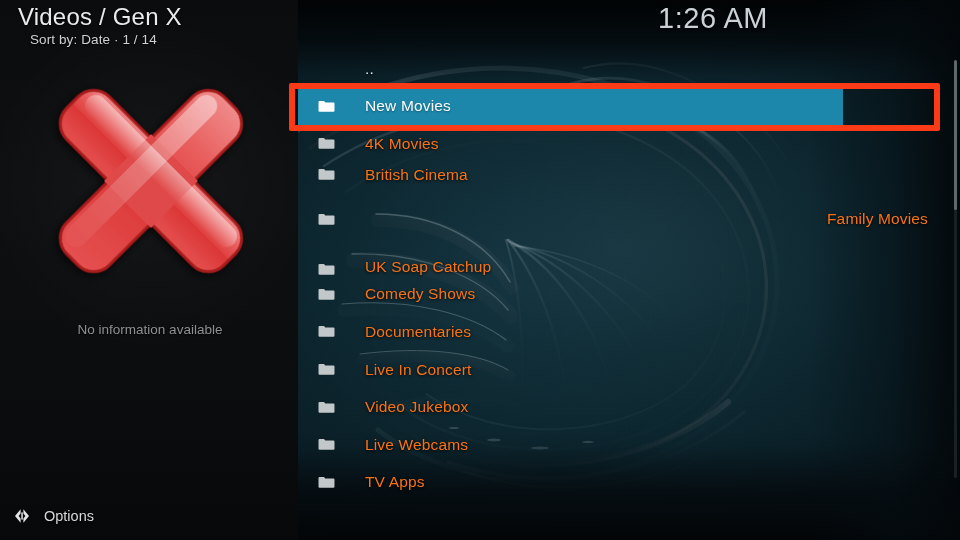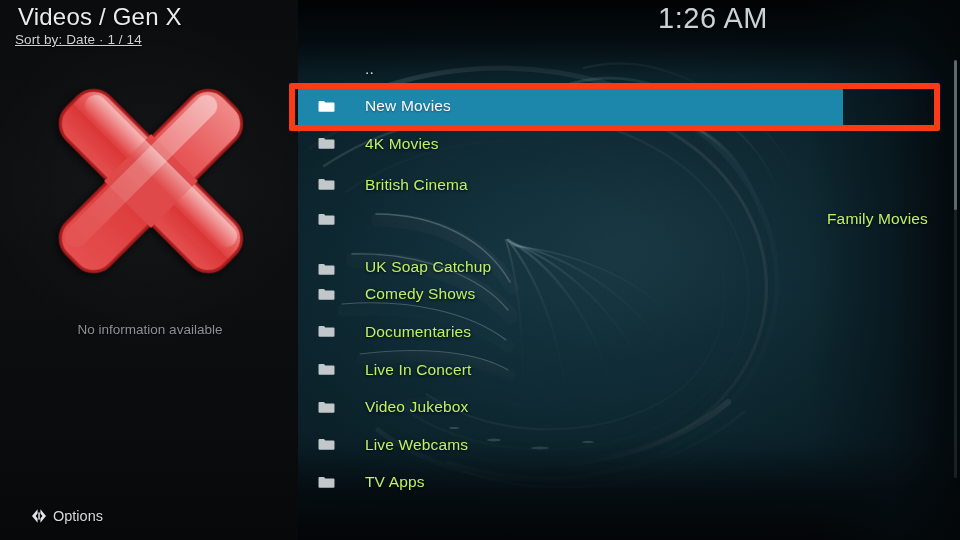--- a/index.html
+++ b/index.html
@@ -56,24 +56,23 @@
   }
 
   
   .header { position:absolute; left:0; top:0; width:784px; height:56px; }
   .hdr-title {
     position:absolute; left:18px; top:3px;
     font-size:24px; color:#e9eced; letter-spacing:0.2px;
     text-shadow:0 1px 2px rgba(0,0,0,0.85);
   }
   .hdr-sub {
-    position:absolute; left:15px; top:32px;
+    position:absolute; left:30px; top:32px;
     font-size:13.5px; color:#cdd1d3; letter-spacing:0.1px;
     text-shadow:0 1px 2px rgba(0,0,0,0.85);
-    text-decoration:underline;
   }
   .hdr-clock {
     position:absolute; right:16px; top:2px;
     font-size:29px; color:#c9d2d6; letter-spacing:0.5px;
     text-shadow:0 1px 3px rgba(0,0,0,0.9);
     margin-left:23px;
   }
 
   
   .thumb-wrap {
@@ -81,41 +80,41 @@
   }
   .thumb-wrap svg { width:100%; height:100%; display:block; }
   .no-info {
     position:absolute; left:0; top:322px; width:300px;
     text-align:center; font-size:13.5px; color:#8d9193;
     text-shadow:0 1px 2px rgba(0,0,0,0.8);
   }
 
   
   .options {
-    position:absolute; left:25px; bottom:12px;
-    display:flex; align-items:center; gap:4px;
+    position:absolute; left:8px; bottom:12px;
+    display:flex; align-items:center; gap:12px;
     padding:2px 4px;
   }
   .opt-icon { width:20px; height:20px; display:block; }
   .opt-label {
     font-size:14.5px; color:#d6dadc;
     text-shadow:0 1px 2px rgba(0,0,0,0.85);
   }
 
   
   .list { position:absolute; left:298px; top:0; width:662px; height:540px; }
   .row {
     position:absolute; left:0; width:630px; height:37.5px;
     display:flex; align-items:center;
   }
   .row .ficon { width:20px; margin-left:20px; flex:0 0 auto; }
   .row .ficon svg { display:block; }
   .row .flabel {
     margin-left:27px;
-    font-size:15.5px; color:#bef264; letter-spacing:0.15px;
+    font-size:15.5px; color:#f97316; letter-spacing:0.15px;
     text-shadow:0 1px 3px rgba(0,0,0,0.9);
     white-space:nowrap;
   }
   .row.parent .flabel { margin-left:27px; color:#dfe3e5; }
 
   .row.selected {
     background:#1d87ab;
     width:545px;
     box-shadow:inset 0 1px 0 rgba(255,255,255,0.06);
   }
@@ -295,21 +294,21 @@
         <span class="flabel">New Movies</span>
       </div>
       <div class="row" style="top: 125.2px;">
         <span class="ficon">
           <svg viewBox="0 0 20 15" width="17" height="13">
             <path d="M0.6 2.2 a1.2 1.2 0 0 1 1.2-1.2 h5.2 l1.6 1.9 h9.6 a1.2 1.2 0 0 1 1.2 1.2 v8.5 a1.2 1.2 0 0 1 -1.2 1.2 h-16.4 a1.2 1.2 0 0 1 -1.2 -1.2 z" fill="#c2c7c9"></path>
           </svg>
         </span>
         <span class="flabel">4K Movies</span>
       </div>
-      <div class="row" style="top: 166px; align-items: center;">
+      <div class="row" style="top: 156px; align-items: center;">
         <span class="ficon">
           <svg viewBox="0 0 20 15" width="17" height="13">
             <path d="M0.6 2.2 a1.2 1.2 0 0 1 1.2-1.2 h5.2 l1.6 1.9 h9.6 a1.2 1.2 0 0 1 1.2 1.2 v8.5 a1.2 1.2 0 0 1 -1.2 1.2 h-16.4 a1.2 1.2 0 0 1 -1.2 -1.2 z" fill="#c2c7c9"></path>
           </svg>
         </span>
         <span class="flabel">British Cinema</span>
       </div>
       <div class="row" style="top: 200.4px; justify-content: space-between;">
         <span class="ficon">
           <svg viewBox="0 0 20 15" width="17" height="13">

